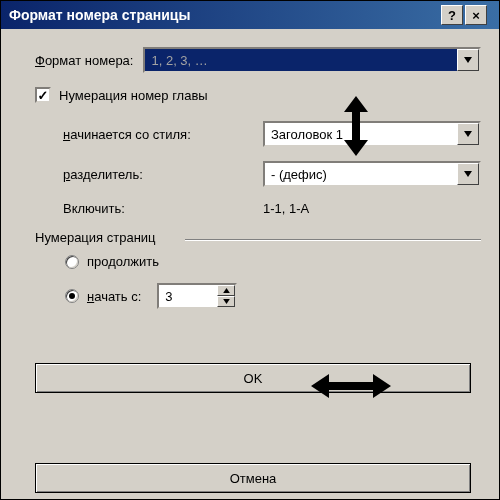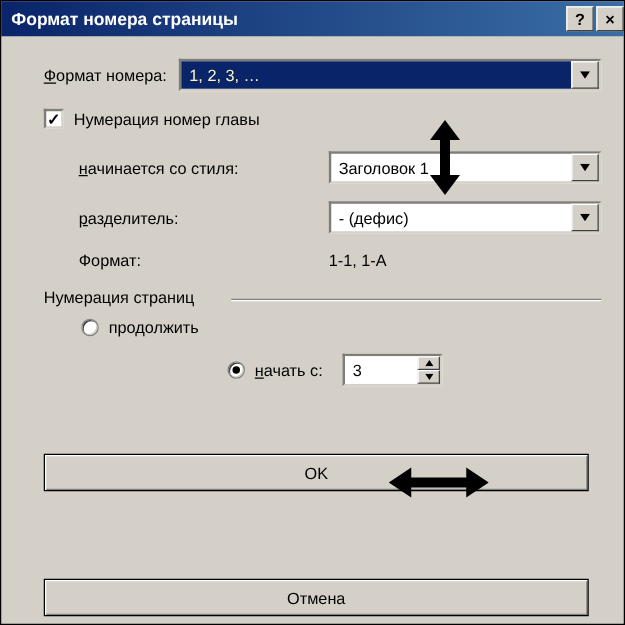--- a/index.html
+++ b/index.html
@@ -20,21 +20,21 @@
     height: 500px;
     background: #d4d0c8;
     border: 1px solid #000;
   }
   .titlebar {
     height: 28px;
     background: linear-gradient(to right, #0a246a, #3a6ea5);
     color: #fff;
     display: flex;
     align-items: center;
-    padding: 0 0 0 8px;
+    padding: 0 12px 0 8px;
     font-weight: bold;
     font-size: 14px;
     justify-content: space-between;
   }
   .titlebar .title { flex: 1; }
   .titlebtn {
     width: 22px; height: 20px;
     background: #d4d0c8;
     border: 1px solid #fff;
     border-right-color: #404040;
@@ -68,21 +68,21 @@
     position: relative;
   }
   .dropdown .val {
     flex: 1;
     padding: 2px 6px;
     display: flex;
     align-items: center;
   }
   .dropdown.sel .val {
     background: #0a246a;
-    color: #fef9c3;
+    color: #a3a3a3;
   }
   .ddbtn {
     width: 22px;
     background: #d4d0c8;
     border: 1px solid #fff;
     border-right-color: #404040;
     border-bottom-color: #404040;
     display: flex;
     align-items: center;
     justify-content: center;
@@ -249,34 +249,34 @@
         <div class="val">-    (дефис)</div>
         <div class="ddbtn">
           <svg viewBox="0 0 8 6">
               <path d="M0 0 L8 0 L4 6 Z" fill="#000"></path>
             </svg>
         </div>
       </div>
     </div>
 
     <div class="row indent" style="margin-bottom:8px;">
-      <span class="label" style="width:200px;">Формат:</span>
+      <span class="label" style="width:200px;">Включить:</span>
       <span>1-1, 1-A</span>
     </div>
 
     <div class="fieldset">
       <div class="legend-text">Нумерация страниц</div>
       <div class="legend-rule"></div>
 
       <div class="row" style="padding-left:20px; margin-top:6px;">
         <div class="radio"></div>
         <span>продолжить</span>
       </div>
 
-      <div class="row" style="padding-left:20px;justify-content:center;">
+      <div class="row" style="padding-left:20px;">
         <div class="radio">
           <div class="dot"></div>
         </div>
         <span class="with-underline"><span class="first">н</span><span>ачать с:</span></span>
         <div class="spinner">
           <input type="text" value="3" style="">
           <div class="spinbtns">
             <div class="spinbtn">
               <svg viewBox="0 0 8 6">
                   <path d="M0 6 L8 6 L4 0 Z" fill="#000"></path>

